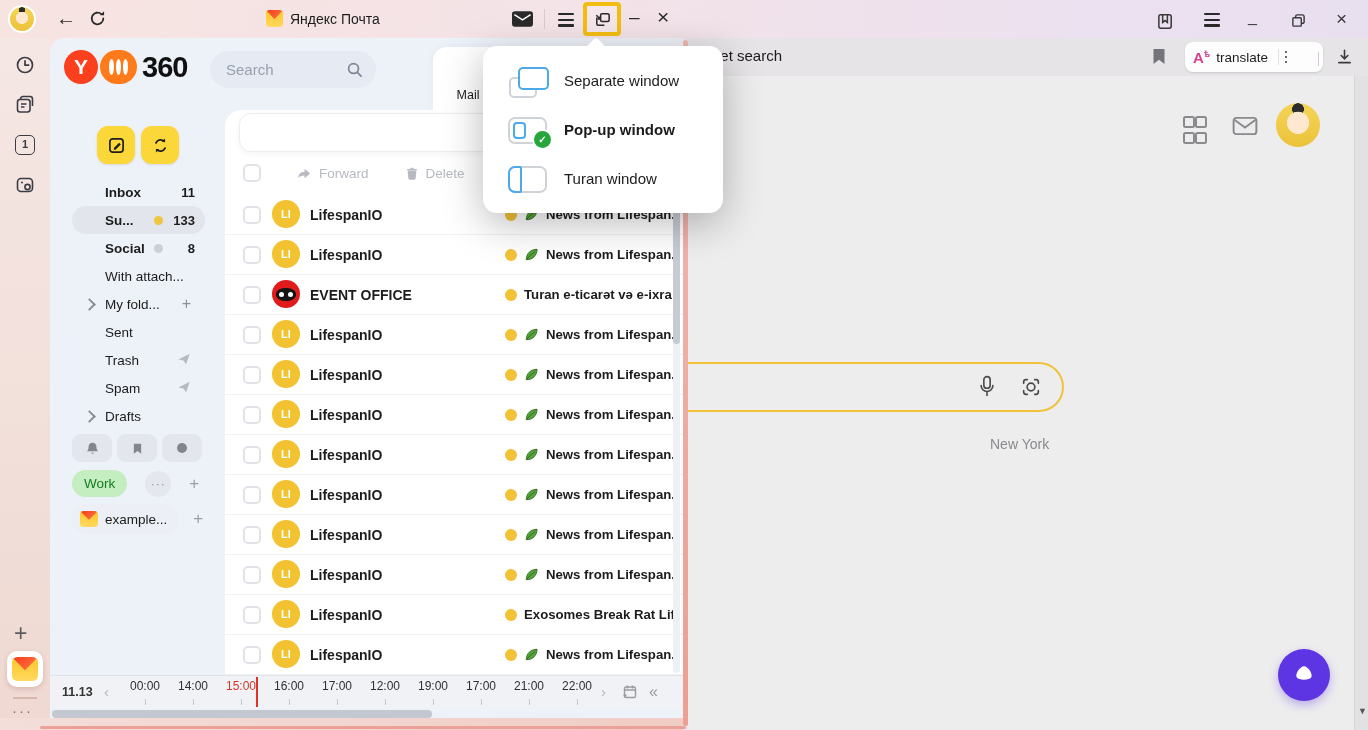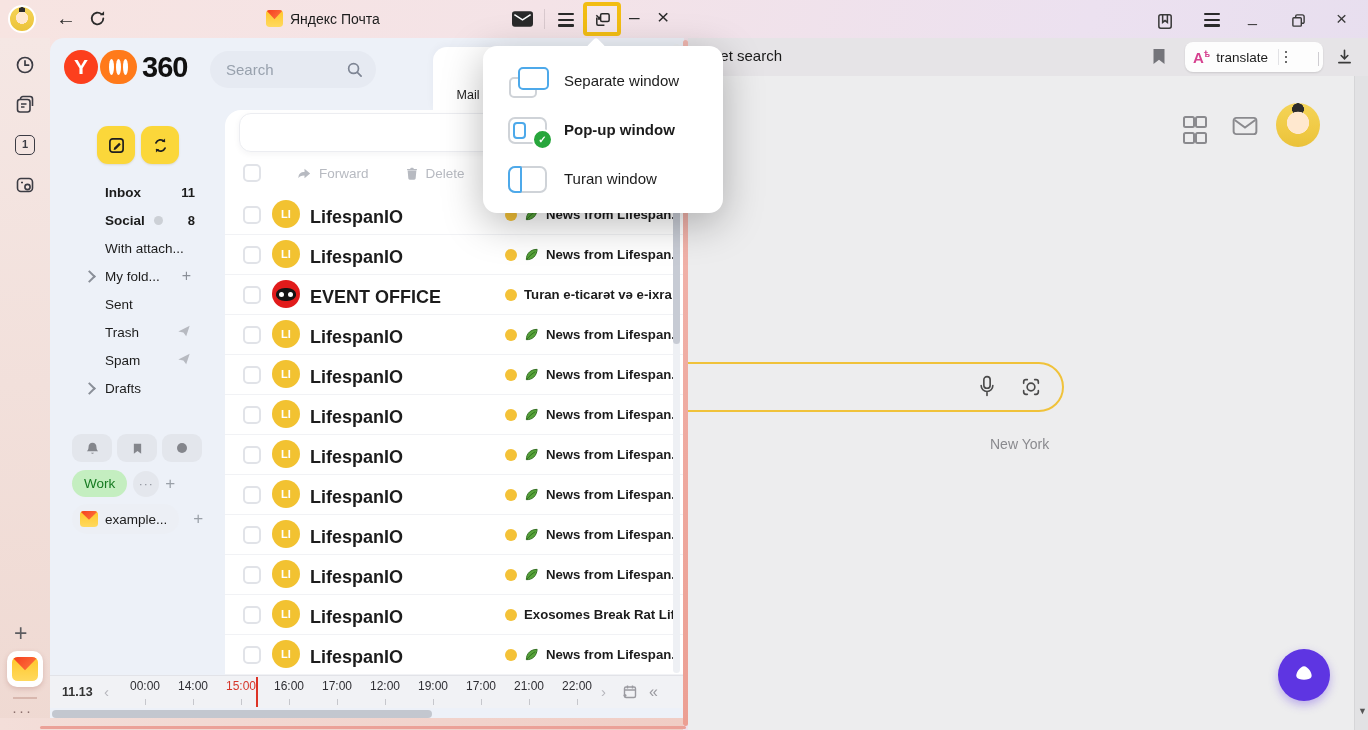--- a/index.html
+++ b/index.html
@@ -80,21 +80,21 @@
   .tool{display:flex;align-items:flex-end;gap:7px;color:#b7bac1;font-size:13.5px;}
   .spam-ic{width:16px;height:16px;border-radius:50%;background:#b7bac1;color:#fff;font-size:10px;display:flex;align-items:center;justify-content:center;font-weight:bold;}
   .rows{left:0;top:85px;width:459px;}
   .m-row{position:relative;height:39px;}
   .m-row + .m-row{border-top:1px solid #f1f2f5;}
   .m-check{position:absolute;left:18px;top:11px;}
   .m-avatar{position:absolute;left:47px;top:5px;width:28px;height:28px;border-radius:50%;color:#fff;font-size:11px;font-weight:800;display:flex;align-items:center;justify-content:center;}
   .mask{position:absolute;left:4px;top:8px;width:20px;height:13px;background:#141414;border-radius:45%;}
   .mask:before,.mask:after{content:"";position:absolute;top:4px;width:5px;height:5px;border-radius:50%;background:#fff;}
   .mask:before{left:3px;} .mask:after{right:3px;}
-  .m-sender{position:absolute;left:85px;top:12px;font-size:18px;font-weight:700;}
+  .m-sender{position:absolute;left:85px;top:12px;font-size:14px;font-weight:700;}
   .m-meta{position:absolute;left:280px;top:0;height:39px;display:flex;align-items:center;gap:7px;white-space:nowrap;}
   .m-dot{width:12px;height:12px;border-radius:50%;background:#f4c238;flex:0 0 auto;}
   .m-subject{font-size:13.2px;font-weight:700;}
   .vscroll{left:673px;top:44px;width:7px;height:629px;background:#eef0f4;border-radius:4px;z-index:11;}
   .vthumb{left:673px;top:46px;width:7px;height:298px;background:#c7cbd4;border-radius:4px;z-index:12;}
 
   
   .timeline{left:0;top:637px;width:634px;height:32px;background:#f1f2f5;border-top:1px solid #e2e3e8;}
   .t-date{position:absolute;left:12px;top:9px;font-size:12.5px;font-weight:600;color:#333;}
   .t-chev{position:absolute;top:7px;color:#b6b6bc;font-size:15px;}
@@ -319,20 +319,28 @@
       <div class="abs" style="left:0;top:140px;width:175px;">
 
           <div class="f-row">
 
             <span class="f-label bold">Inbox</span>
 
             <span class="f-count">11</span>
 
           </div>
 
+          <div class="f-row sel">
+            <span class="pill"></span>
+
+            <span class="f-label bold">Su...</span>
+            <span class="f-dot" style="background: rgb(240, 197, 63);"></span>
+            <span class="f-count">133</span>
+
+          </div>
 
           <div class="f-row">
 
             <span class="f-label bold">Social</span>
             <span class="f-dot" style="background: rgb(204, 208, 214);"></span>
             <span class="f-count">8</span>
 
           </div>
 
           <div class="f-row">
@@ -395,21 +403,21 @@
         <span class="qbtn">
           <svg width="13" height="13" viewBox="0 0 16 16">
               <path d="M3.5 2h9v12.5L8 11.1l-4.5 3.4z" fill="#84868c"></path>
             </svg>
         </span>
         <span class="qbtn">
             <span class="qdot"></span>
           </span>
       </div>
 
-      <div class="abs flex" style="left:22px;top:432px;gap:6px;">
+      <div class="abs flex" style="left:22px;top:432px;gap:18px;">
         <span class="tag-work">Work</span>
         <span class="more-circle">···</span>
         <span style="color:#9aa0a8;font-size:17px;">+</span>
       </div>
 
       <div class="abs flex" style="left:22px;top:466px;gap:14px;">
         <span class="acct-pill">
           <span class="yenv" style="width:18px;height:16px;"></span>
           <span>example...</span>
         </span>

